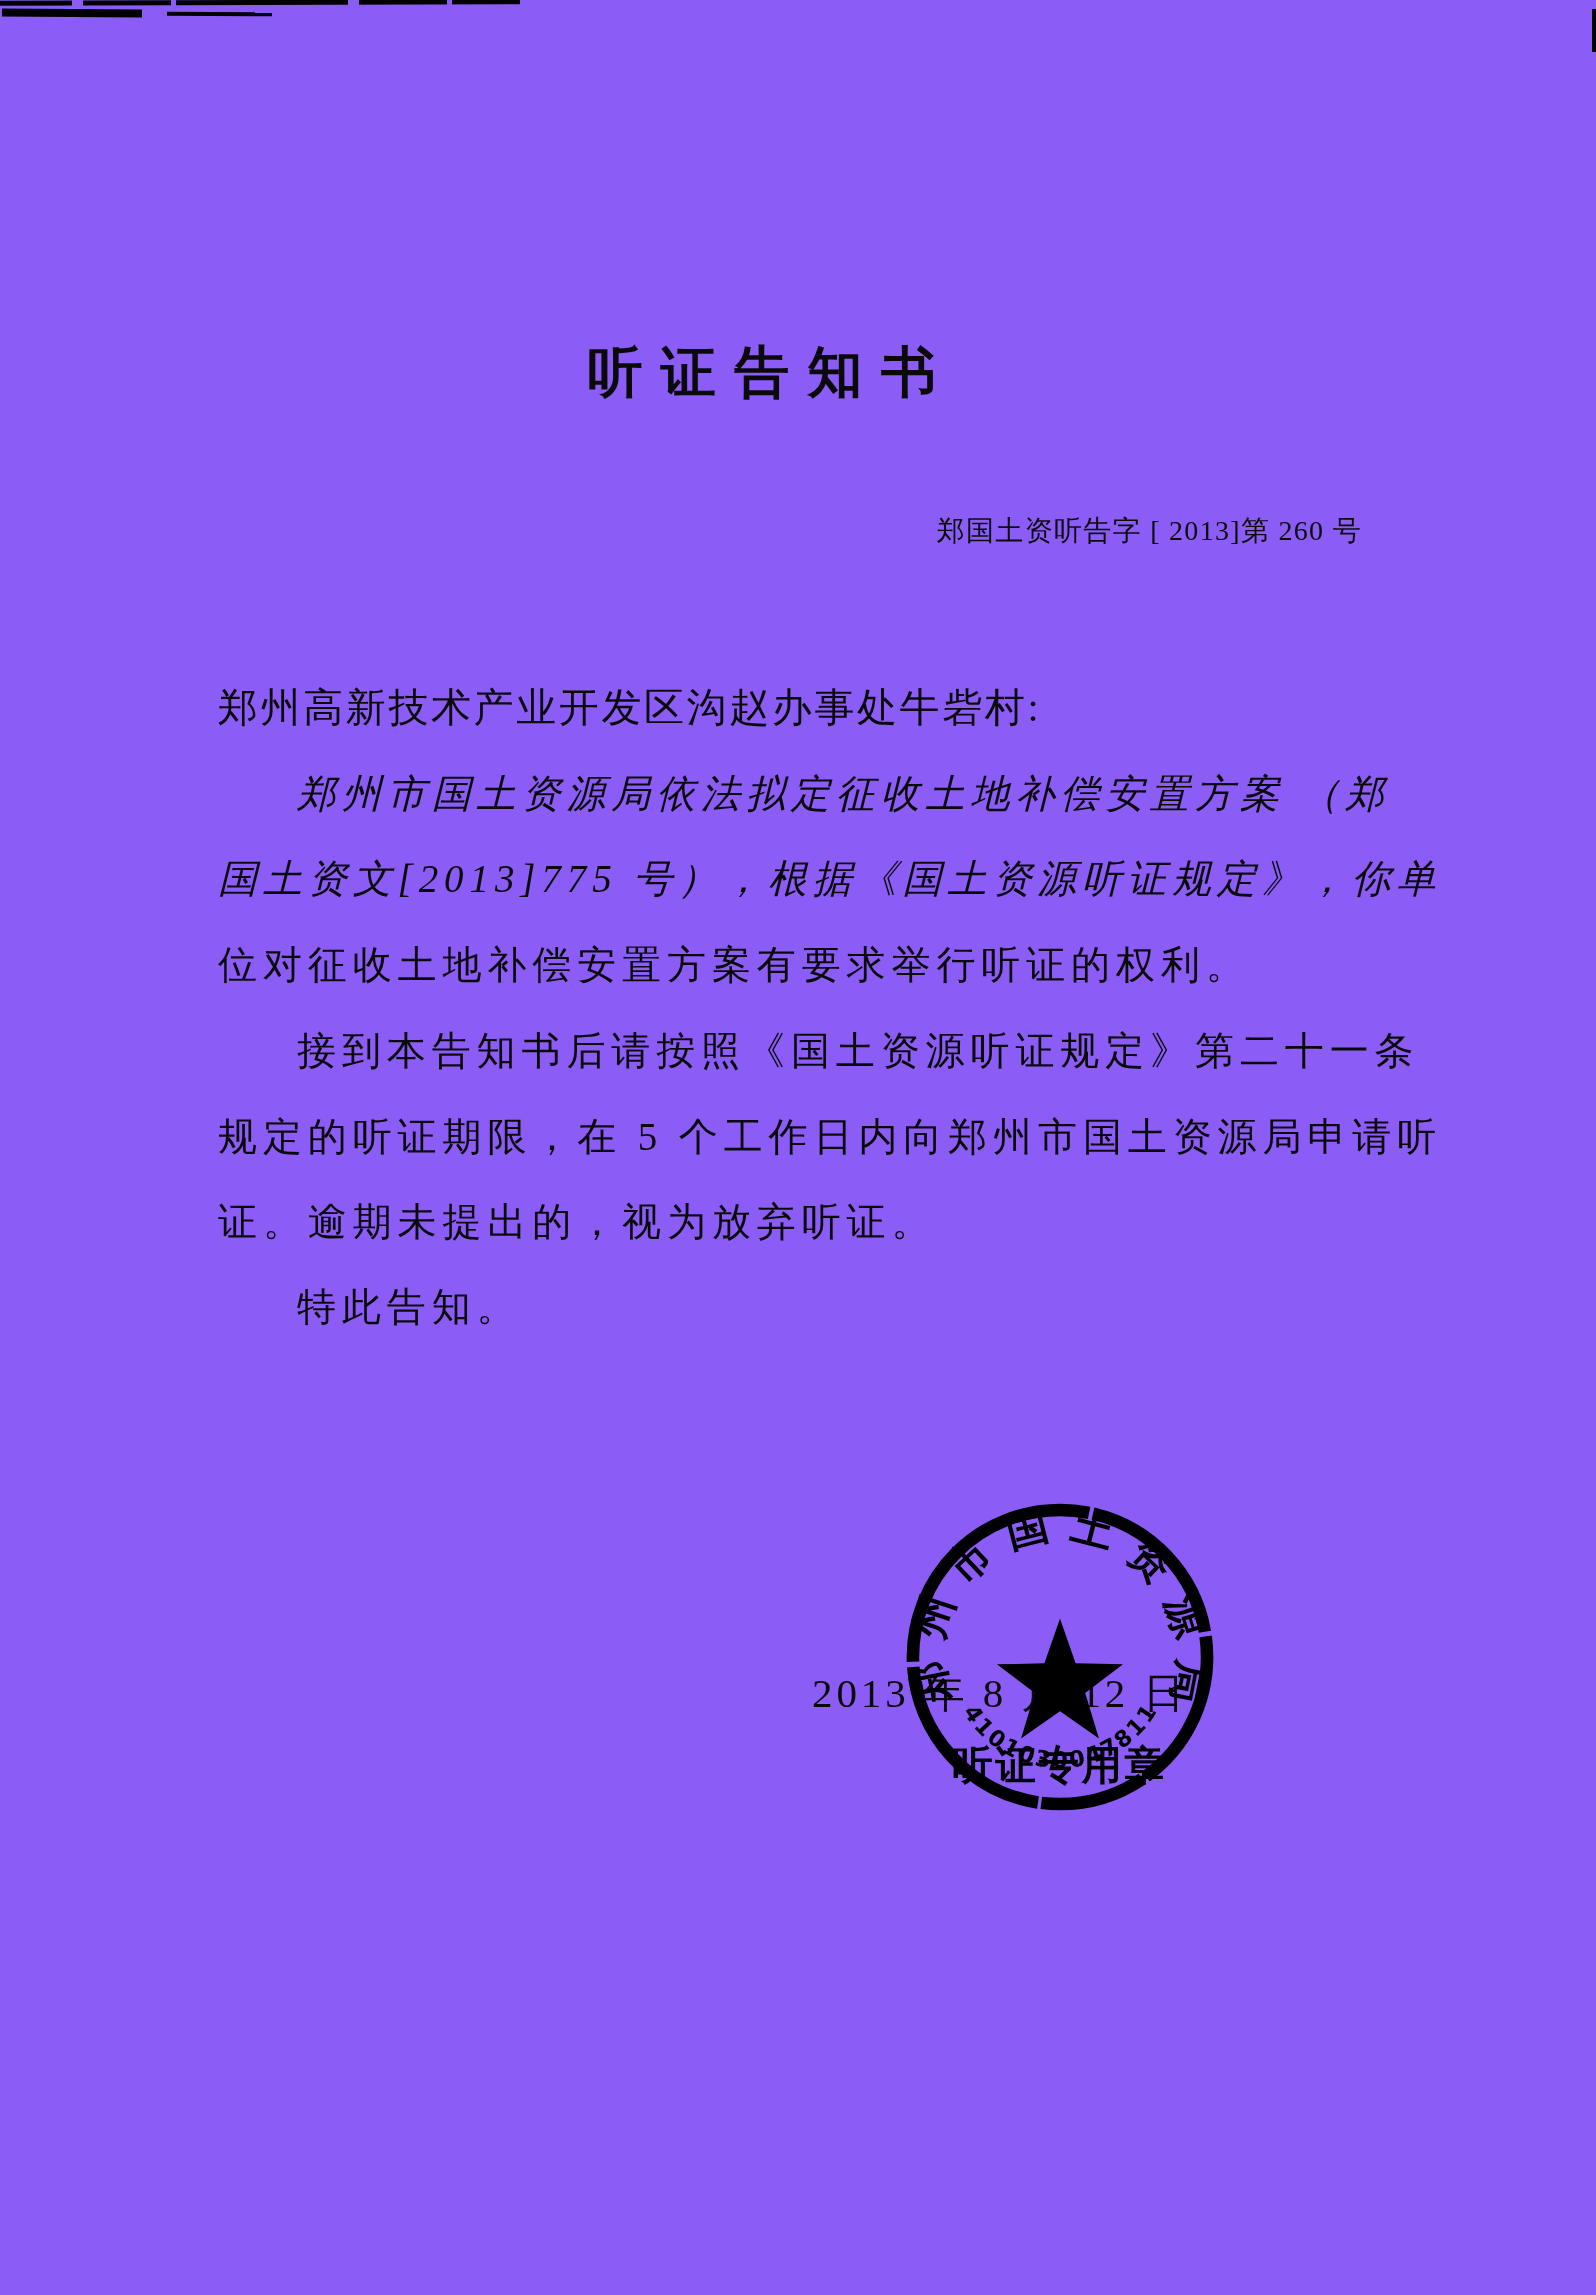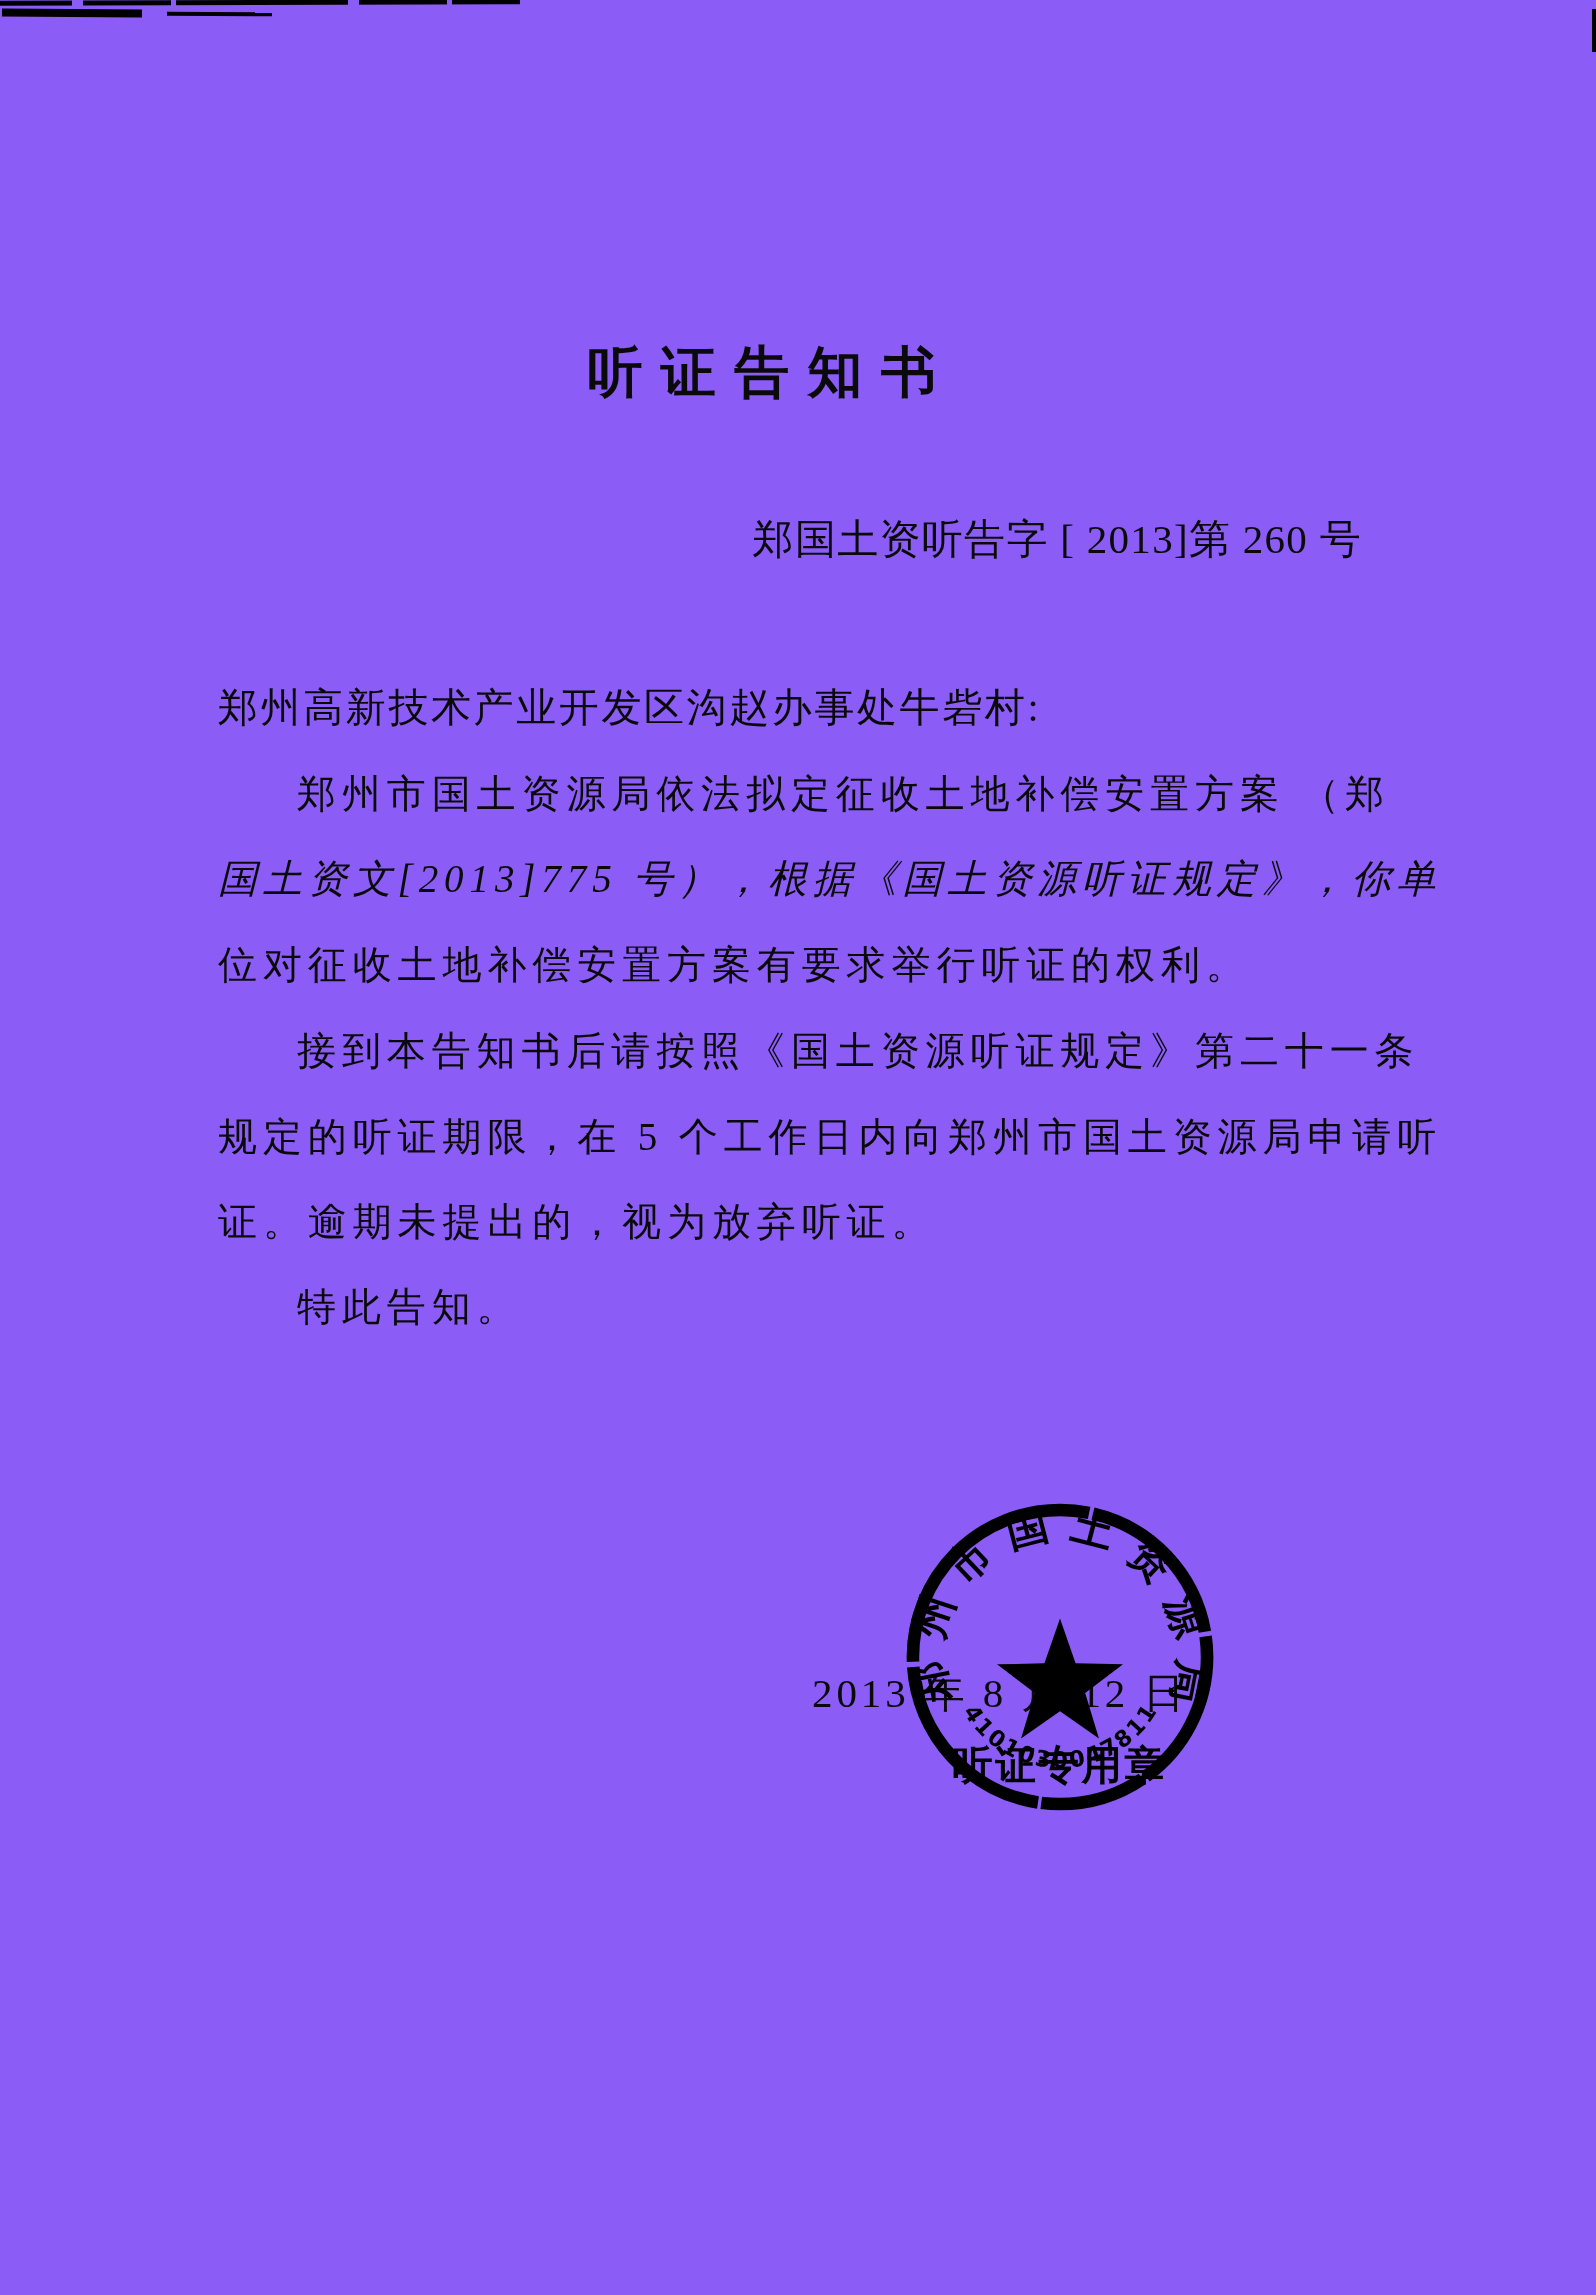--- a/index.html
+++ b/index.html
@@ -58,40 +58,40 @@
     text-align: center;
     font-size: 55px;
     font-weight: bold;
     letter-spacing: 18.4px;
     transform: translateX(-27.6px);
     white-space: nowrap;
   }
   .doc-number {
     position: absolute;
     top: 512px; right: 235px;
-    font-size: 41px;
+    font-size: 28px;
     letter-spacing: 1.3px;
     white-space: nowrap;
   }
   .addressee {
     position: absolute;
     top: 680px; left: 218px;
     font-size: 40px;
     letter-spacing: 2.6px;
     white-space: nowrap;
   }
   .body-line {
     position: absolute;
     left: 218px;
     font-size: 39px;
     letter-spacing: 5.9px;
     white-space: nowrap;
   }
   .indent { left: 297px; }
-  .bl-0 { top: 767px; }
+  .bl-0 { top: 767px; font-style: italic; }
   .bl-1 { top: 852px; font-style: italic; }
   .bl-2 { top: 938px; }
   .bl-3 { top: 1024px; }
   .bl-4 { top: 1110px; }
   .bl-5 { top: 1195px; }
   .closing {
     position: absolute;
     top: 1280px; left: 297px;
     font-size: 39px;
     letter-spacing: 5.9px;

